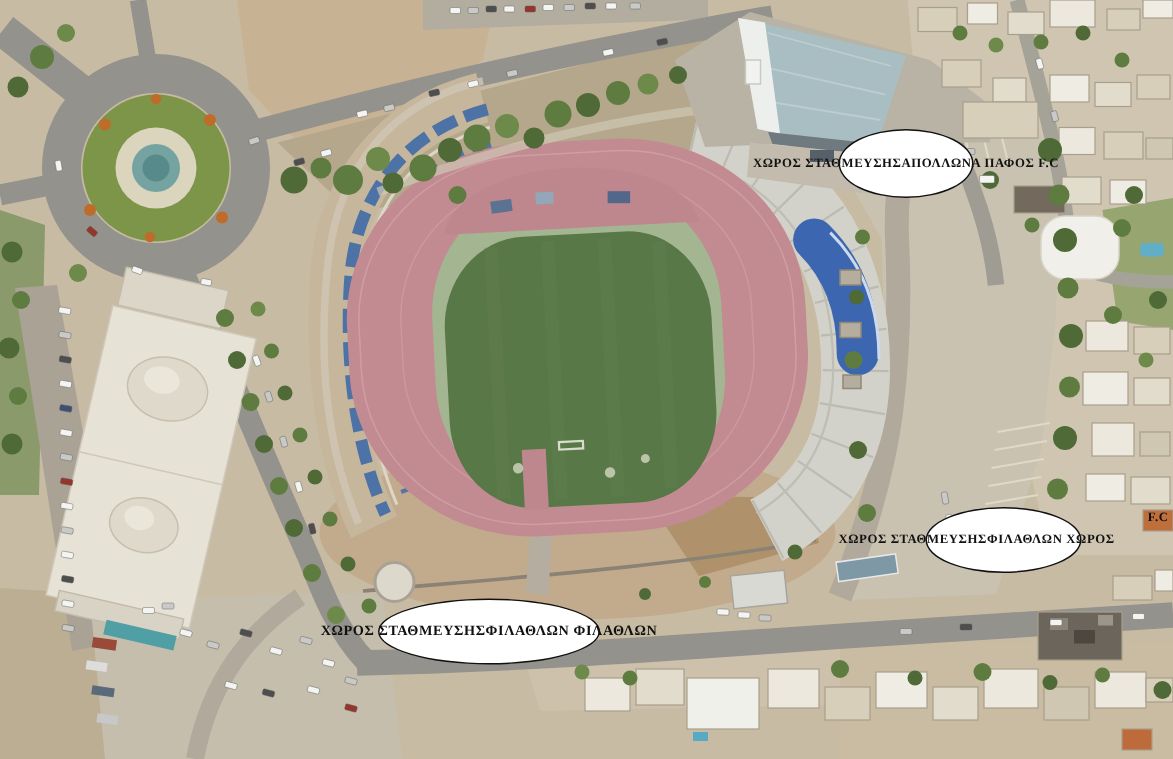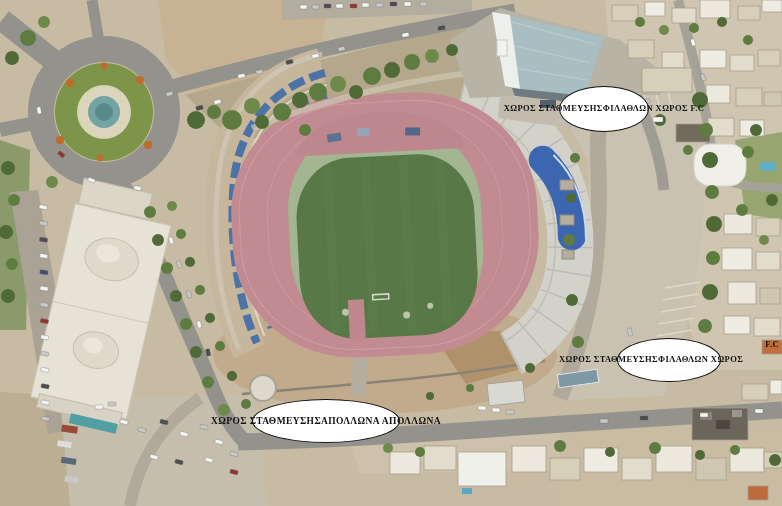--- a/index.html
+++ b/index.html
@@ -418,27 +418,27 @@
     <rect x="626" y="330" width="8" height="4" rx="1" class="car cs" transform="rotate(80 630 332)"></rect>
     <rect x="629" y="345" width="8" height="4" rx="1" class="car cw" transform="rotate(80 633 347)"></rect>
 
     <rect x="690" y="40" width="7" height="4" rx="1" class="car cw" transform="rotate(75 693 42)"></rect>
     <rect x="700" y="75" width="7" height="4" rx="1" class="car cs" transform="rotate(75 703 77)"></rect>
   </g>
 </svg>
 
   <div class="map-label" id="label-pafos-top">
     <span class="l1">ΧΩΡΟΣ ΣΤΑΘΜΕΥΣΗΣ</span>
-    <span class="l2">ΦΙΛΑΘΛΩΝ ΧΩΡΟΣ F.C</span>
+    <span class="l2">ΑΠΟΛΛΩΝΑ ΠΑΦΟΣ F.C</span>
   </div>
 
   <div class="map-label" id="label-pafos-right">
     <span class="l1">ΧΩΡΟΣ ΣΤΑΘΜΕΥΣΗΣ</span>
     <span class="l2">ΦΙΛΑΘΛΩΝ  ΧΩΡΟΣ</span>
     <span class="l3">F.C</span>
   </div>
 
   <div class="map-label" id="label-apollona">
     <span class="l1">ΧΩΡΟΣ ΣΤΑΘΜΕΥΣΗΣ</span>
-    <span class="l2">ΑΠΟΛΛΩΝΑ ΑΠΟΛΛΩΝΑ</span>
+    <span class="l2">ΦΙΛΑΘΛΩΝ ΦΙΛΑΘΛΩΝ</span>
   </div>
 
 </div>
 
 </body></html>

